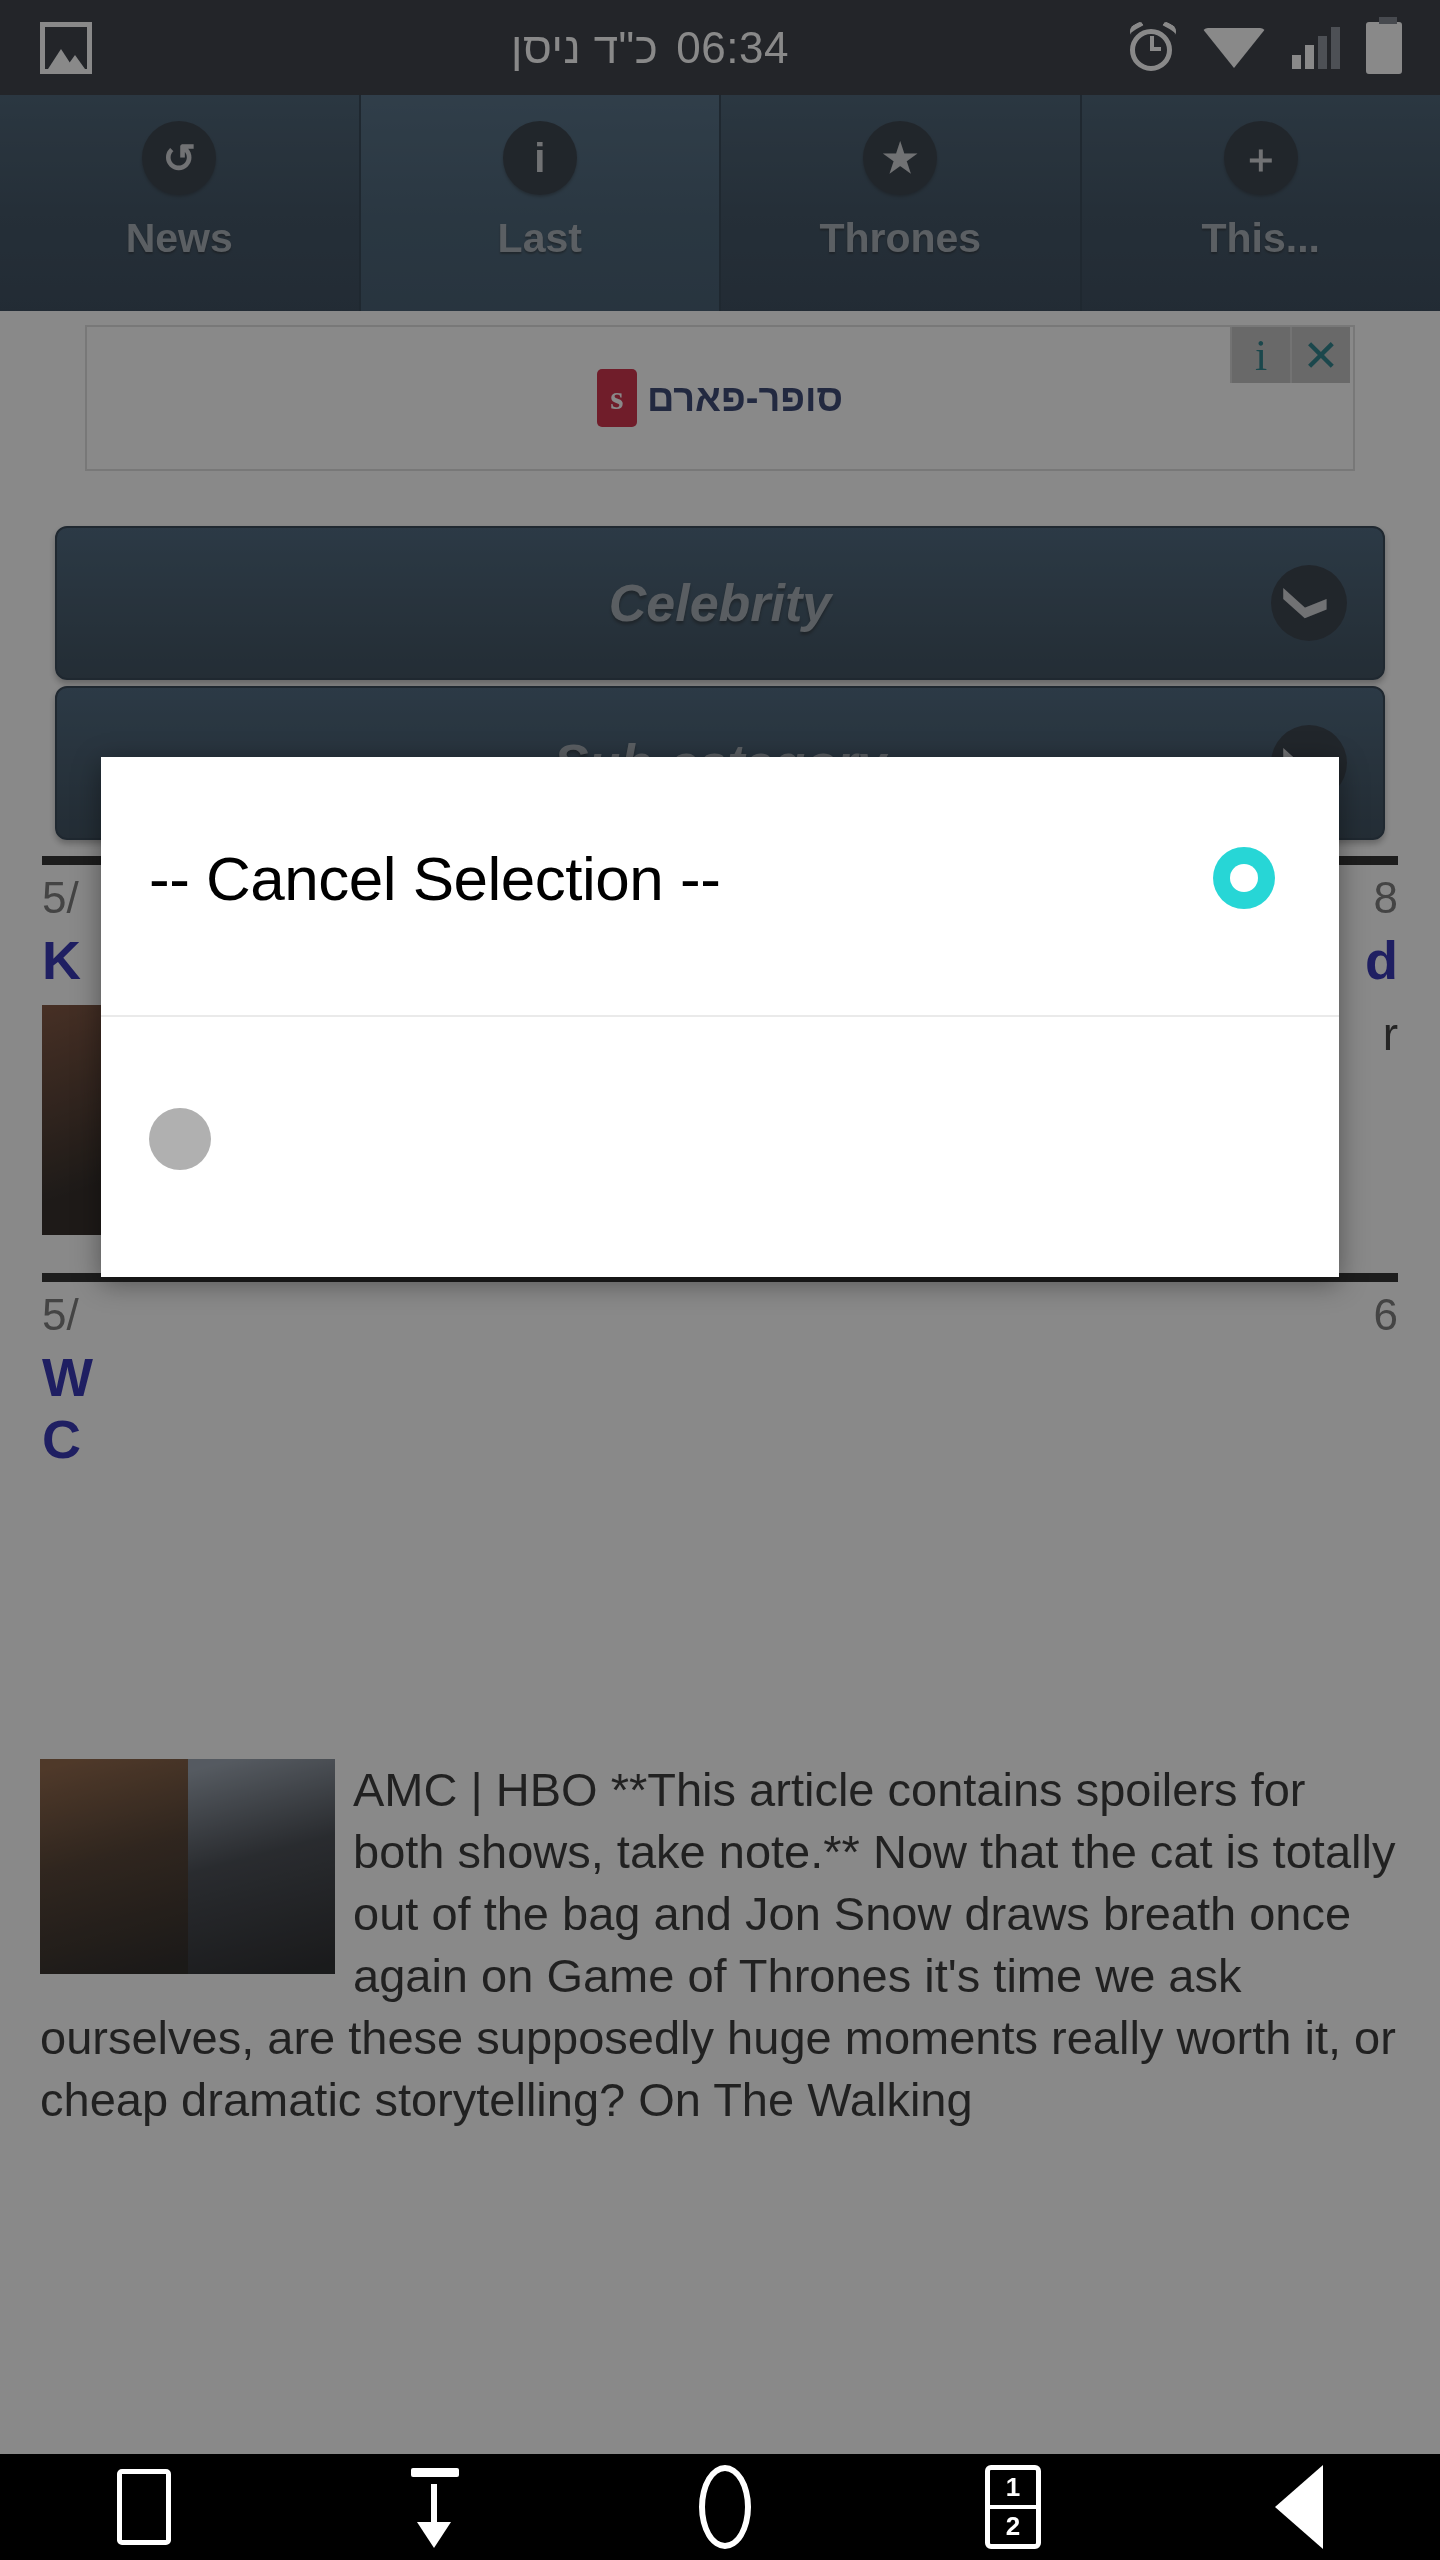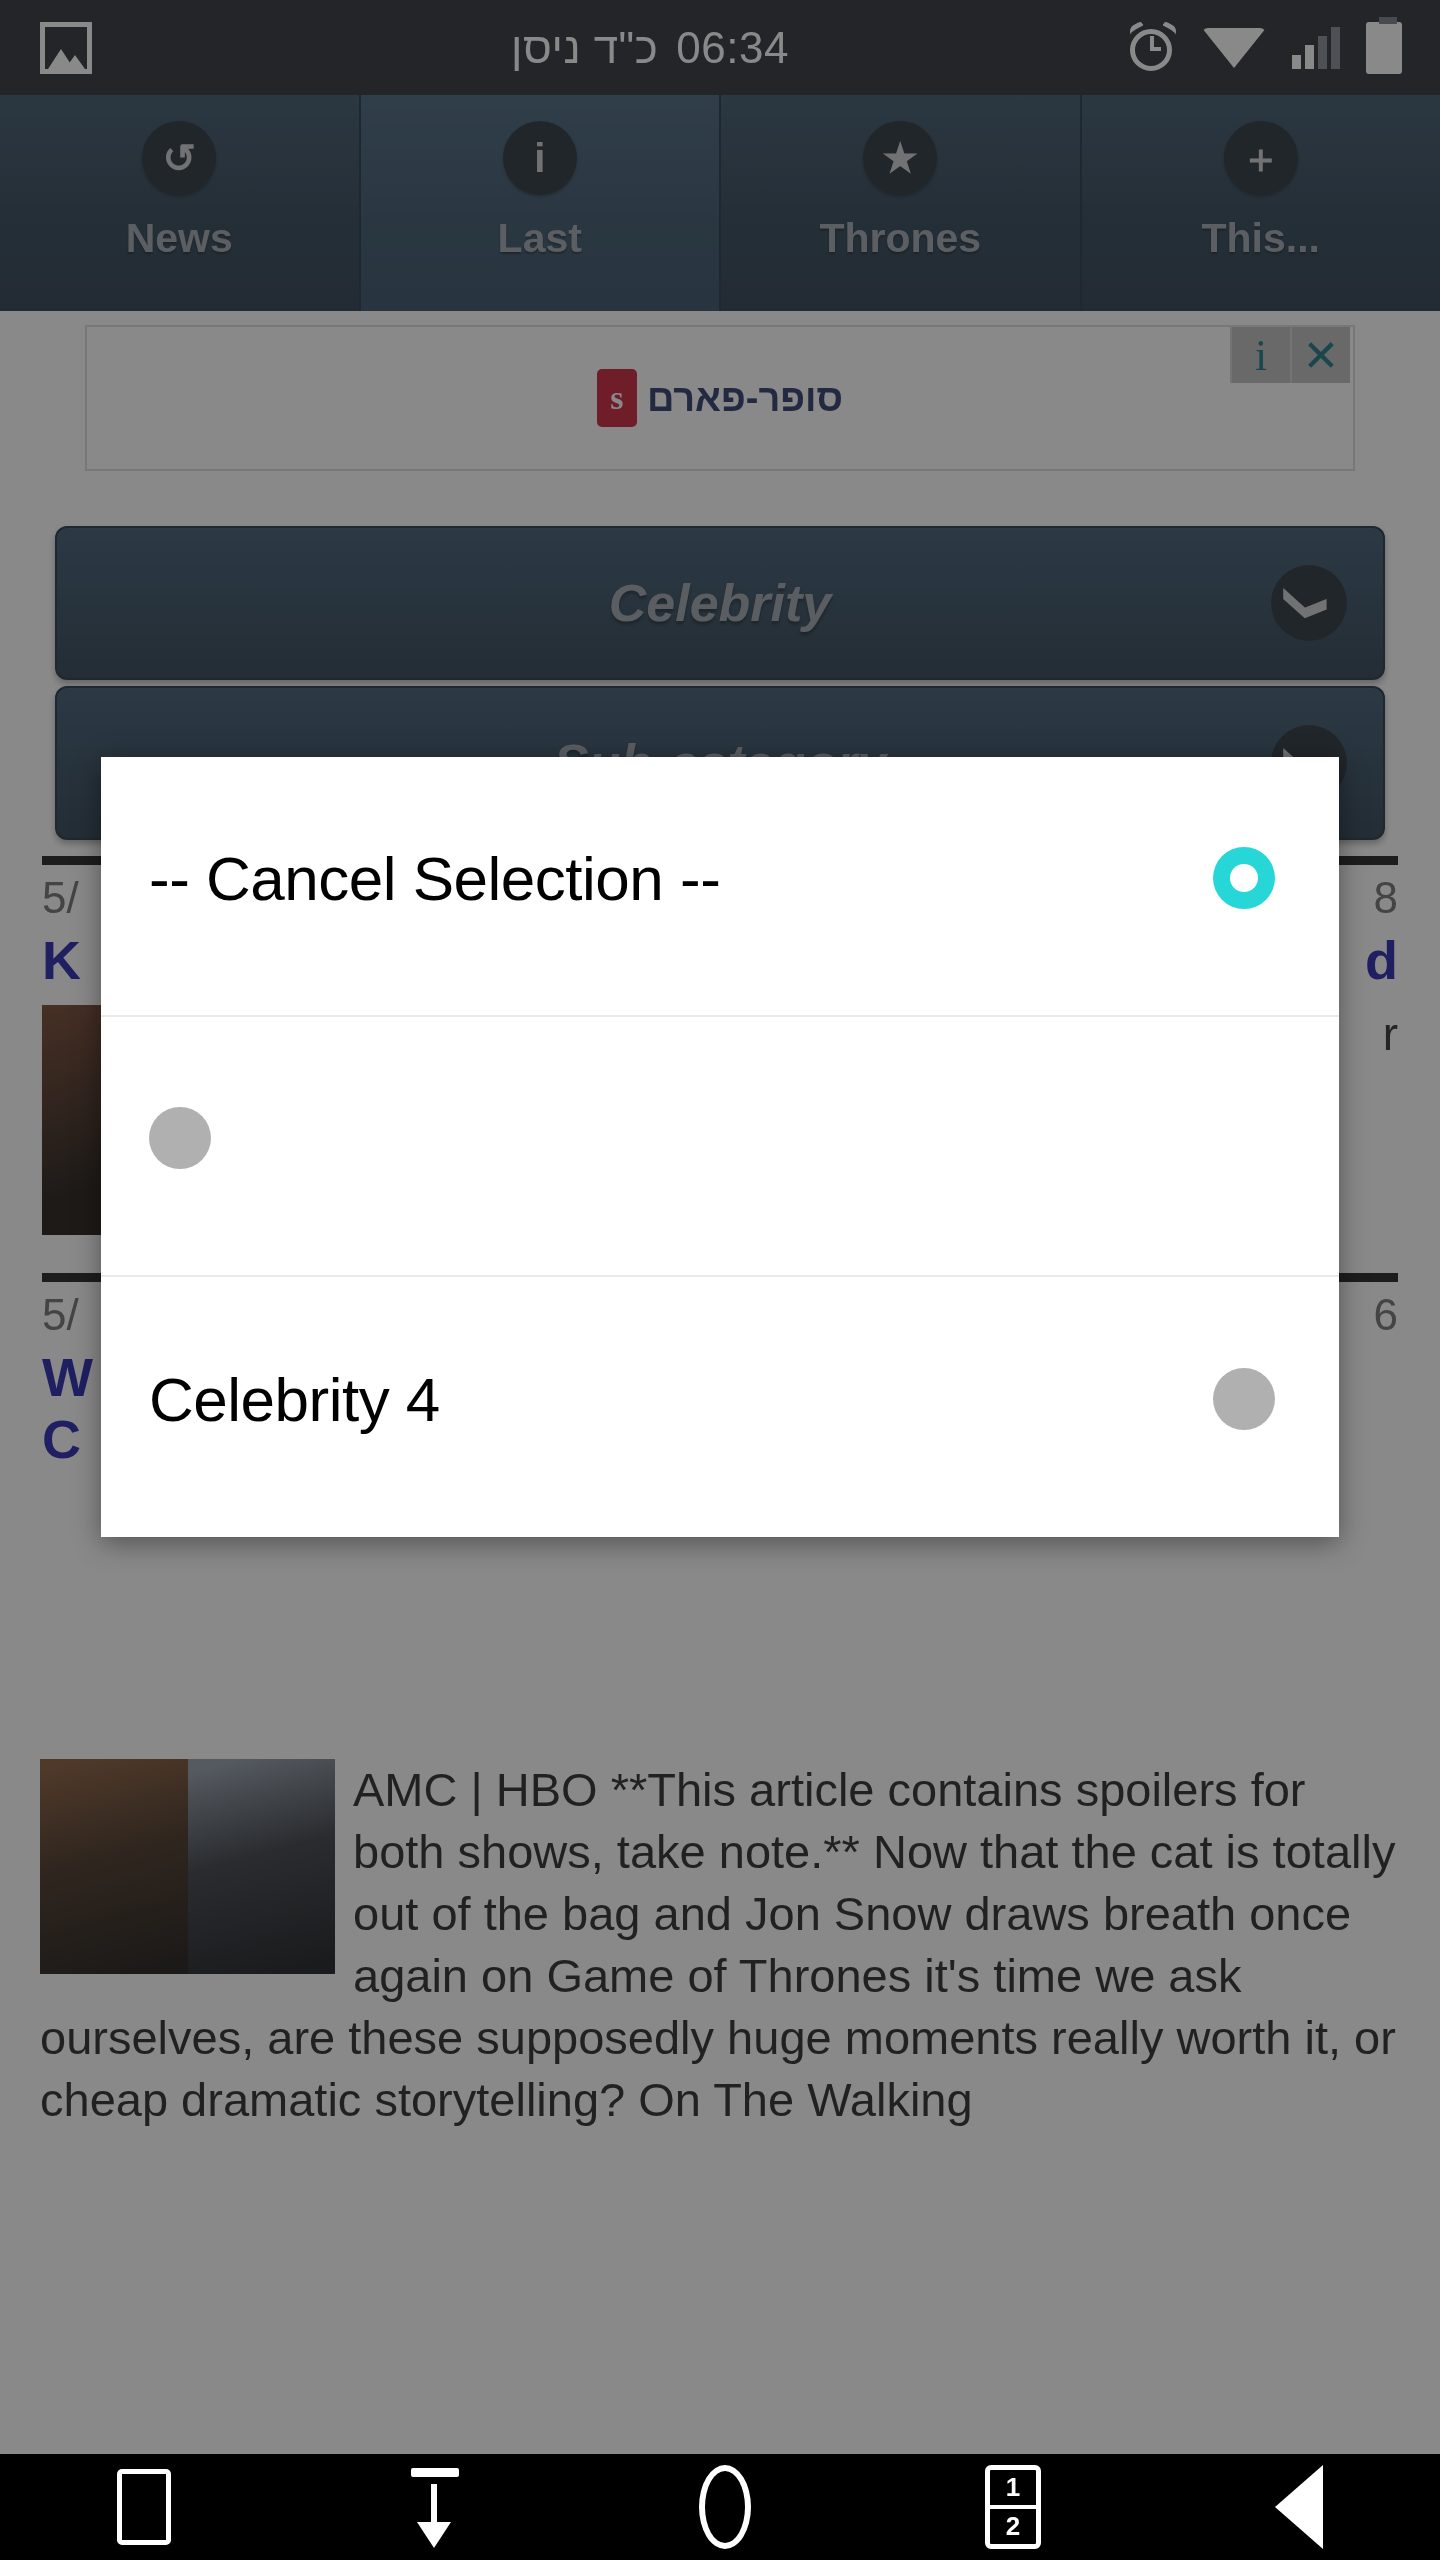--- a/index.html
+++ b/index.html
@@ -285,24 +285,20 @@
   <div class="scrim"></div>
 
   <div class="modal">
     <div class="mrow">
       <span class="mlabel">-- Cancel Selection --</span>
       <span class="radio on"></span>
     </div>
     <div class="mrow">
       <span class="radio"></span>
     </div>
-    <div class="mrow">
-      <span class="mlabel">Celebrity 4</span>
-      <span class="radio"></span>
-    </div>
   </div>
 
   <div class="navbar">
     <div class="nav-sq"></div>
     <div class="nav-dl">
       <div class="bar"></div>
         <div class="stem"></div>
         <div class="head"></div>
     </div>
     <div class="nav-ci"></div>

